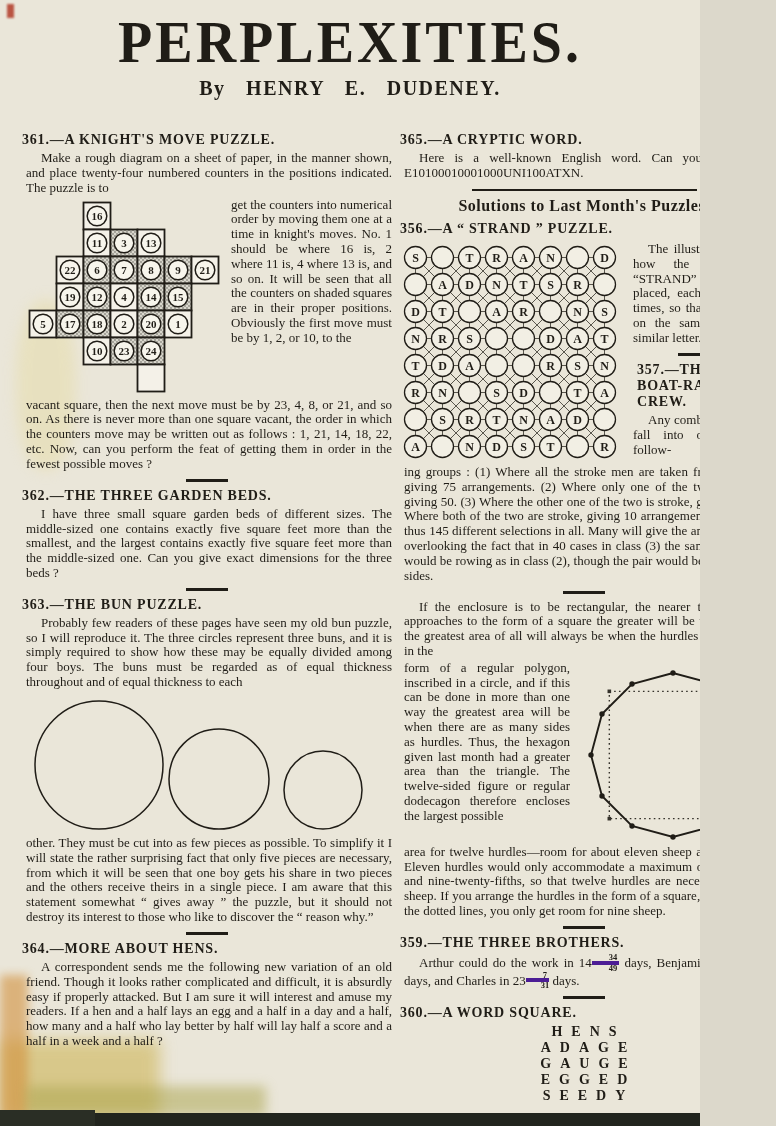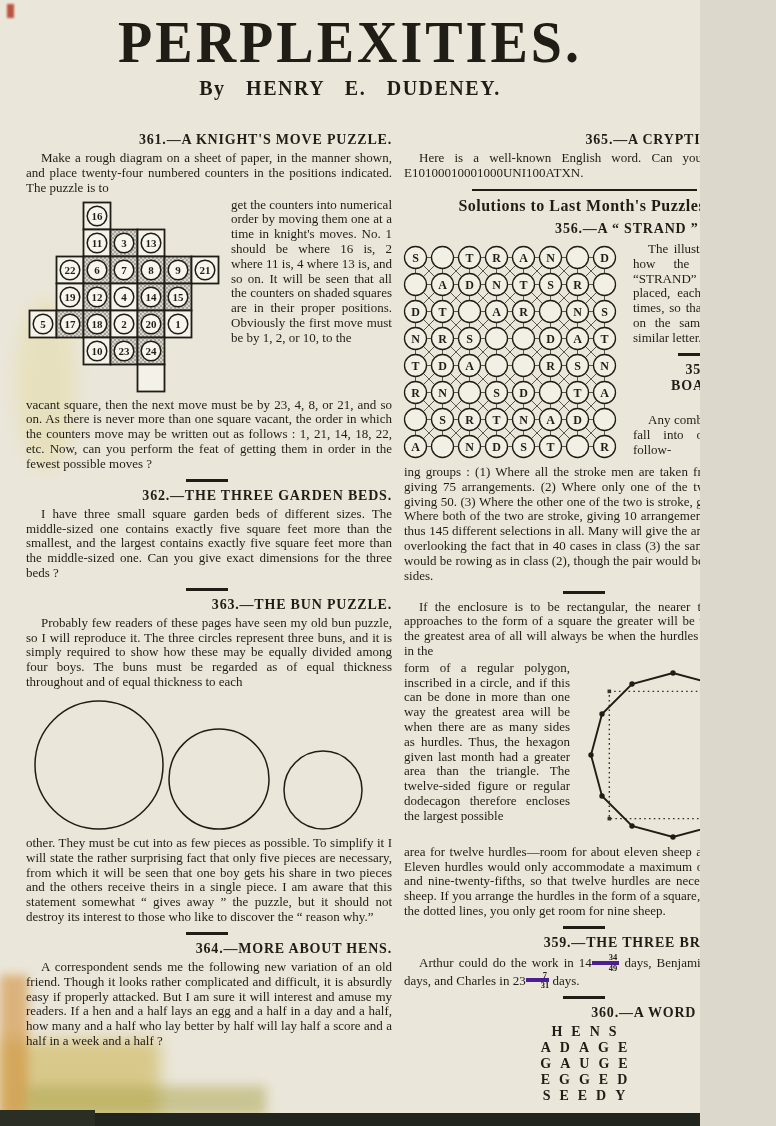--- a/index.html
+++ b/index.html
@@ -7,21 +7,21 @@
   .page{position:relative;width:700px;height:1126px;background:#eae6d9;overflow:hidden;
         font-family:"Liberation Serif",serif;color:#201d17;}
   .content{position:relative;z-index:2;}
   h1.title{margin:14px 0 0 0;text-align:center;font-size:56px;line-height:1;
            font-weight:bold;letter-spacing:3px;transform:scaleY(1.04);}
   .byline{text-align:center;font-size:20px;font-weight:bold;letter-spacing:1.5px;
           word-spacing:14px;margin-top:7px;}
   .col{position:absolute;top:112px;font-size:13px;line-height:1.14;}
   .col-left{left:22px;width:370px;}
   .col-right{left:400px;width:368px;}
-  h2.phead{font-size:14px;font-weight:bold;text-align:right;letter-spacing:.8px;
+  h2.phead{font-size:14px;font-weight:bold;text-align:left;letter-spacing:.8px;
            margin:6px 0 3px 0;line-height:1.15;}
   p.j{text-align:justify;margin:0 0 2px 4px;}
   p.ind{text-indent:15px;}
   .bfc{overflow:hidden;}
   .wrapblock{margin:2px 0;}
   .wrapblock:after{content:"";display:block;clear:both;}
   .board-svg{float:left;margin:3px 10px 2px 6px;}
   .strand-svg{float:left;margin:2px 10px 2px 0;}
   .dodeca-svg{float:right;margin:2px 0 2px 8px;}
   .buns-svg{display:block;margin:4px auto 2px auto;}

